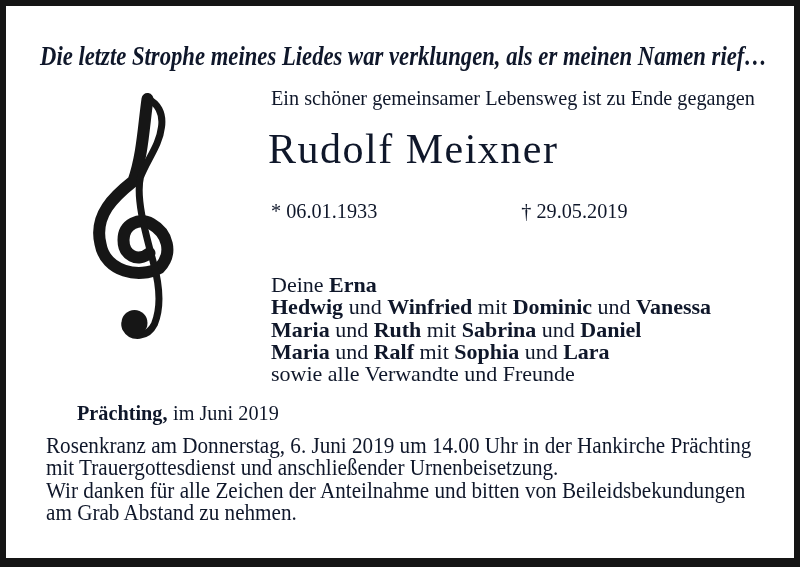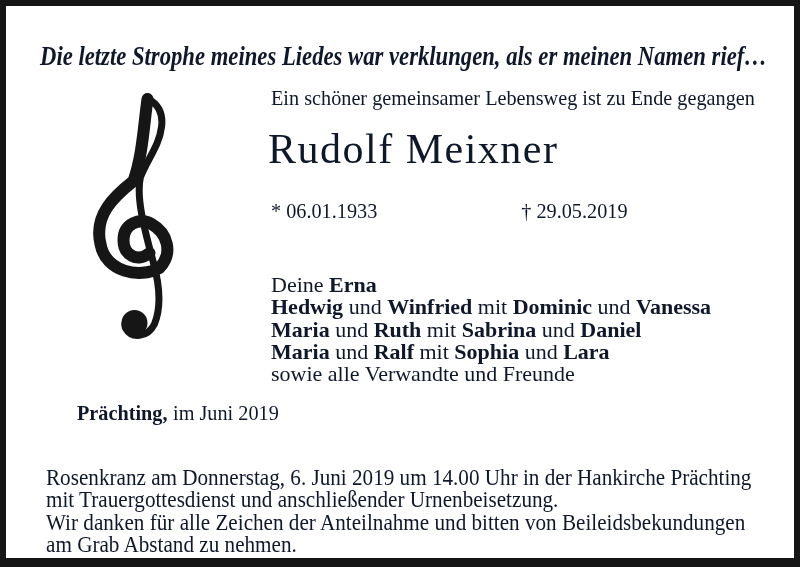--- a/index.html
+++ b/index.html
@@ -35,21 +35,21 @@
   }
   .role{left:265px;top:171px;width:352px;text-align:center;font-size:20px;font-weight:bold;line-height:22px;}
   .dates{left:265px;top:192px;width:356px;display:flex;justify-content:space-between;font-size:22px;line-height:25px;}
   .dates .death .cond{transform-origin:100% 50%;}
   .consolation{left:265px;top:239px;font-size:22px;line-height:26px;}
   .mourners{left:265px;top:268px;font-size:22px;line-height:22.3px;}
   .mourners .line{white-space:nowrap;}
   .b{font-weight:bold;}
   .dateline{left:40px;top:394px;font-size:22px;line-height:25px;margin-left:31px;}
   .dateline .sep{display:inline-block;width:6px;}
-  .ceremony{left:40px;top:429px;font-size:22.5px;line-height:22.3px;margin-top:32px;}
+  .ceremony{left:40px;top:429px;font-size:22.5px;line-height:22.3px;}
   .ceremony .line{white-space:nowrap;}
   .ceremony .cond,.mournwrap{transform:scaleX(0.94);transform-origin:0 0;display:inline-block;}
 </style>
 </head>
 <body>
 
 <div class="page">
 
   <div class="abs epigraph">
     <span class="cond">Die letzte Strophe meines Liedes war verklungen, als er meinen Namen rief…</span>

